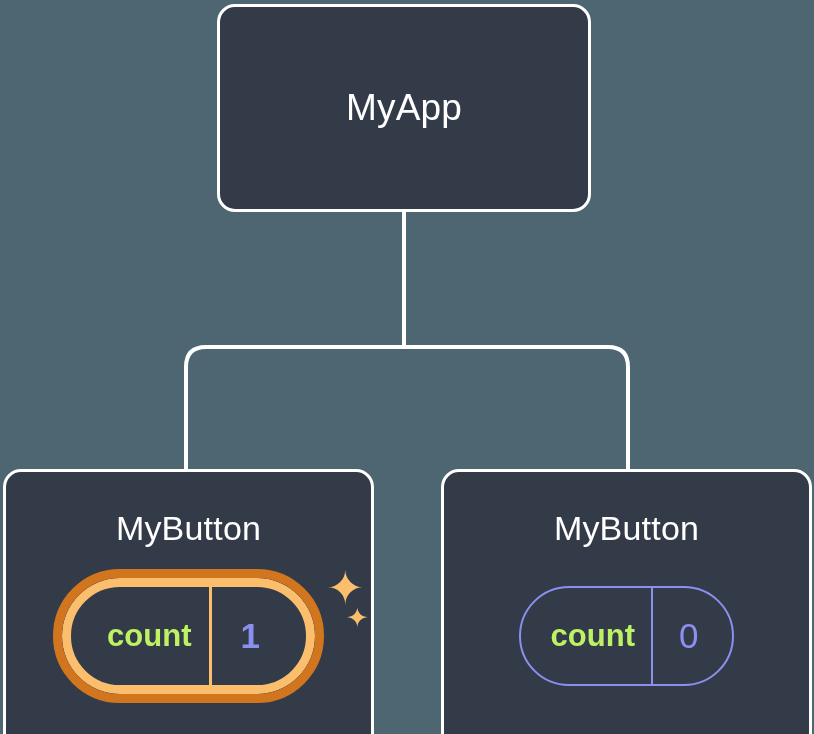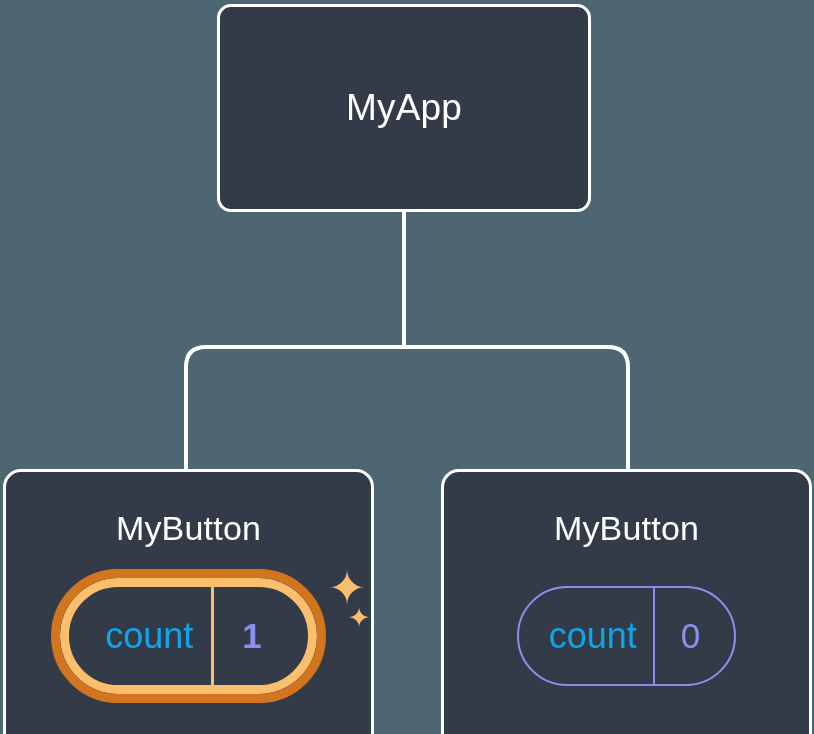--- a/index.html
+++ b/index.html
@@ -38,21 +38,20 @@
     display: flex;
     flex-direction: column;
     align-items: center;
   }
   .node-root {
     left: 217px;
     top: 4px;
     width: 374px;
     height: 208px;
     justify-content: center;
-    border-radius: 14px;
   }
   .node-child {
     top: 469px;
     height: 334px;
     padding-top: 38px;
   }
   .node-child-left  { left: 3px;   width: 371px; }
   .node-child-right { left: 441px; width: 371px; }
 
   .node-title {
@@ -126,23 +125,23 @@
     align-items: center;
   }
   .pill-hl-mid .pill-val {
     border-left: 3px solid #fbbe6d;
     padding: 0 46px 0 28px;
     display: flex;
     align-items: center;
   }
 
   .pill-key-text {
-    color: #0ea5e9;
-    font-size: 36px;
-    font-weight: 400;
+    color: #bef264;
+    font-size: 31px;
+    font-weight: 700;
     white-space: nowrap;
   }
   .pill-val-text {
     color: #8b8ff0;
     font-size: 35px;
     font-weight: 400;
     white-space: nowrap;
   }
   .pill-val-text.bold {
     font-weight: 700;

